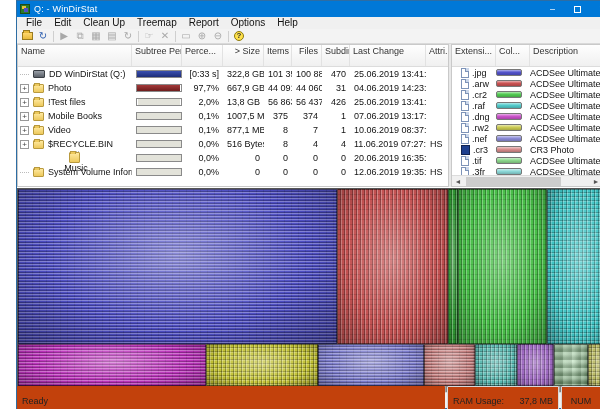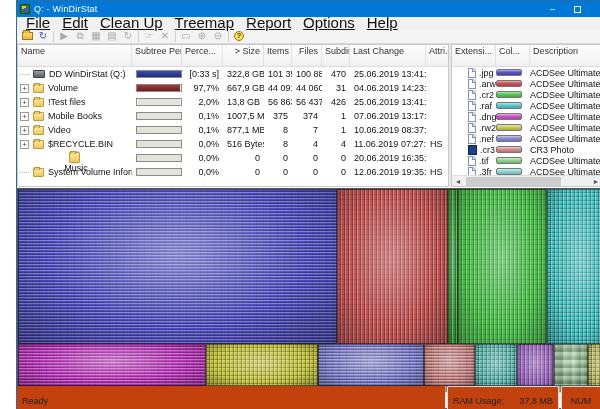--- a/index.html
+++ b/index.html
@@ -12,21 +12,21 @@
   #app-icon { width:10px; height:10px; margin:0 4px 0 3px; position:relative; background:#2a7a2a; border:1px solid #1a4d1a; }
   #app-icon::before { content:""; position:absolute; left:1px; top:1px; width:4px; height:3px; background:#e8c33a; }
   #app-icon::after { content:""; position:absolute; right:1px; bottom:1px; width:4px; height:4px; background:#4e4ec4; }
   #title-text { font-size:9px; letter-spacing:.2px; }
   #caption-buttons { margin-left:auto; display:flex; height:16px; }
   .cap-btn { width:25px; height:16px; display:flex; align-items:center; justify-content:center; color:#fff; font-size:9px; }
   .cap-btn .box { width:7px; height:7px; border:1px solid #fff; }
 
   
   #menubar { height:12px; background:#f0f0f0; display:flex; align-items:center; padding-left:3px; border-bottom:1px solid #f0f0f0; }
-  .menu-item { padding:0 6px; font-size:15px; color:#111;text-decoration:underline; }
+  .menu-item { padding:0 6px; font-size:10px; color:#111; }
 
   
   #toolbar { height:15px; background:#f3f3f3; display:flex; align-items:center; padding-left:2px; border-bottom:1px solid #d9d9d9; }
   .tb-btn { width:16px; height:14px; display:flex; align-items:center; justify-content:center; font-size:10px; line-height:1; }
   .tb-btn.disabled { color:#a8a8a8; }
   .tb-sep { width:1px; height:11px; background:#cfcfcf; margin:0 2px; }
   .glyph-folder { width:11px; height:8px; background:linear-gradient(#ffd76e,#e8b93a); border:1px solid #9a7b20; position:relative; }
   .glyph-folder::before { content:""; position:absolute; top:-3px; left:0; width:5px; height:2px; background:#e8b93a; border:1px solid #9a7b20; border-bottom:none; }
   .glyph-help { width:10px; height:10px; border-radius:50%; background:#ffe14a; border:1px solid #8d7a10; color:#333; font-size:8px; font-weight:bold; display:flex; align-items:center; justify-content:center; }
 
@@ -47,21 +47,21 @@
   .expander { width:9px; height:9px; border:1px solid #999; background:#fff; font-size:8px; line-height:7px; text-align:center; color:#444; margin-right:4px; flex:0 0 9px; }
   .no-expander { width:9px; margin-right:4px; flex:0 0 9px; border-bottom:1px dotted #bbb; height:1px; }
   .icon-folder { width:11px; height:9px; background:linear-gradient(#ffe9a0,#edc95c); border:1px solid #b99a3e; border-radius:1px; margin-right:4px; flex:0 0 11px; position:relative; }
   .icon-folder::before { content:""; position:absolute; top:-2px; left:0; width:4px; height:2px; background:#edc95c; border:1px solid #b99a3e; border-bottom:none; }
   .icon-drive { width:12px; height:8px; background:linear-gradient(#9aa0a8,#5a6068); border:1px solid #3a3f45; border-radius:1px; margin-right:4px; flex:0 0 12px; }
   .pct-bar { width:46px; height:8px; border:1px solid #8a8a8a; background:#fff; display:flex; overflow:hidden; }
   .pct-fill { height:100%; }
 
   #ext-grid .hdr-row, .ext-row { grid-template-columns:44px 34px 74px; }
   .ext-row { display:grid; height:11px; align-items:center; white-space:nowrap; }
-  .ext-name { display:flex; align-items:center; padding-left:16px; }
+  .ext-name { display:flex; align-items:center; padding-left:9px; }
   .icon-file { width:8px; height:10px; background:#fff; border:1px solid #7d93b8; margin-right:3px; flex:0 0 8px; position:relative; }
   .icon-file::before { content:""; position:absolute; right:-1px; top:-1px; width:3px; height:3px; background:#c9d6ea; border-left:1px solid #7d93b8; border-bottom:1px solid #7d93b8; }
   .icon-file-dark { width:9px; height:10px; background:#1d3f8f; border:1px solid #102250; margin-right:3px; flex:0 0 9px; }
   .swatch { width:26px; height:7px; border:1px solid #777; border-radius:2px; }
   .ext-desc { overflow:hidden; white-space:nowrap; padding-right:2px; }
 
   
   #ext-vscroll { position:absolute; right:0; top:0; width:12px; height:131px; background:#f0f0f0; border-left:1px solid #dcdcdc; }
   #ext-hscroll { position:absolute; left:0; bottom:0; height:11px; width:150px; background:#f0f0f0; border-top:1px solid #dcdcdc; display:flex; align-items:center; }
   .scroll-arrow { color:#555; font-size:7px; width:12px; height:11px; display:flex; align-items:center; justify-content:center; }
@@ -183,21 +183,21 @@
               <div class="cell r">101 352</div>
               <div class="cell r">100 882</div>
               <div class="cell r">470</div>
               <div class="cell">25.06.2019 13:41:16</div>
               <div class="cell"></div>
             </div>
             <div class="tree-row">
               <div class="name-cell cell" style="padding: 0px 0px 0px 2px;">
                 <div class="expander">+</div>
                 <div class="icon-folder"></div>
-                <span>Volume</span>
+                <span>Photo</span>
               </div>
               <div class="cell">
                 <div class="pct-bar">
                   <div class="pct-fill" style="width: 97.7%; background: linear-gradient(rgb(164, 58, 58), rgb(110, 29, 29));"></div>
                 </div>
               </div>
               <div class="cell r">97,7%</div>
               <div class="cell r">667,9 GB</div>
               <div class="cell r">44 091</div>
               <div class="cell r">44 060</div>

